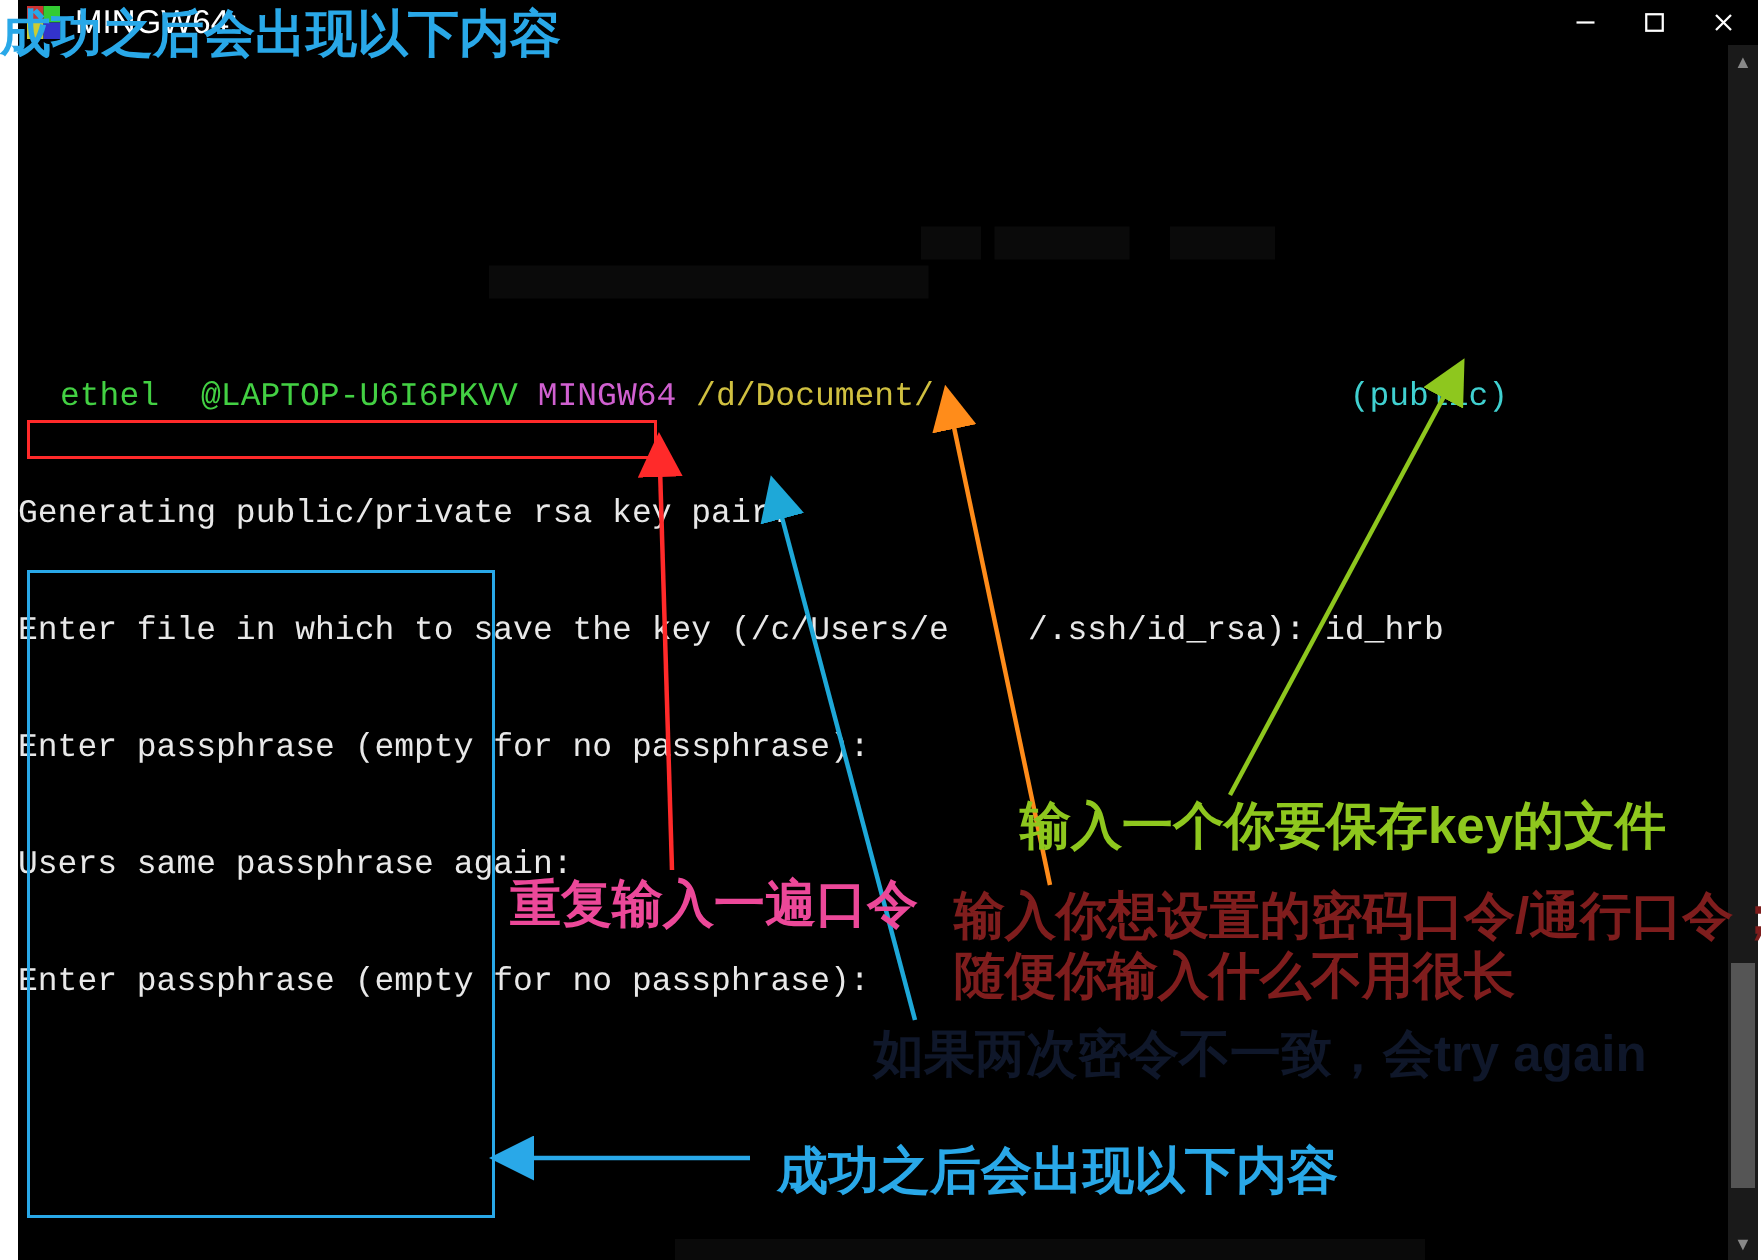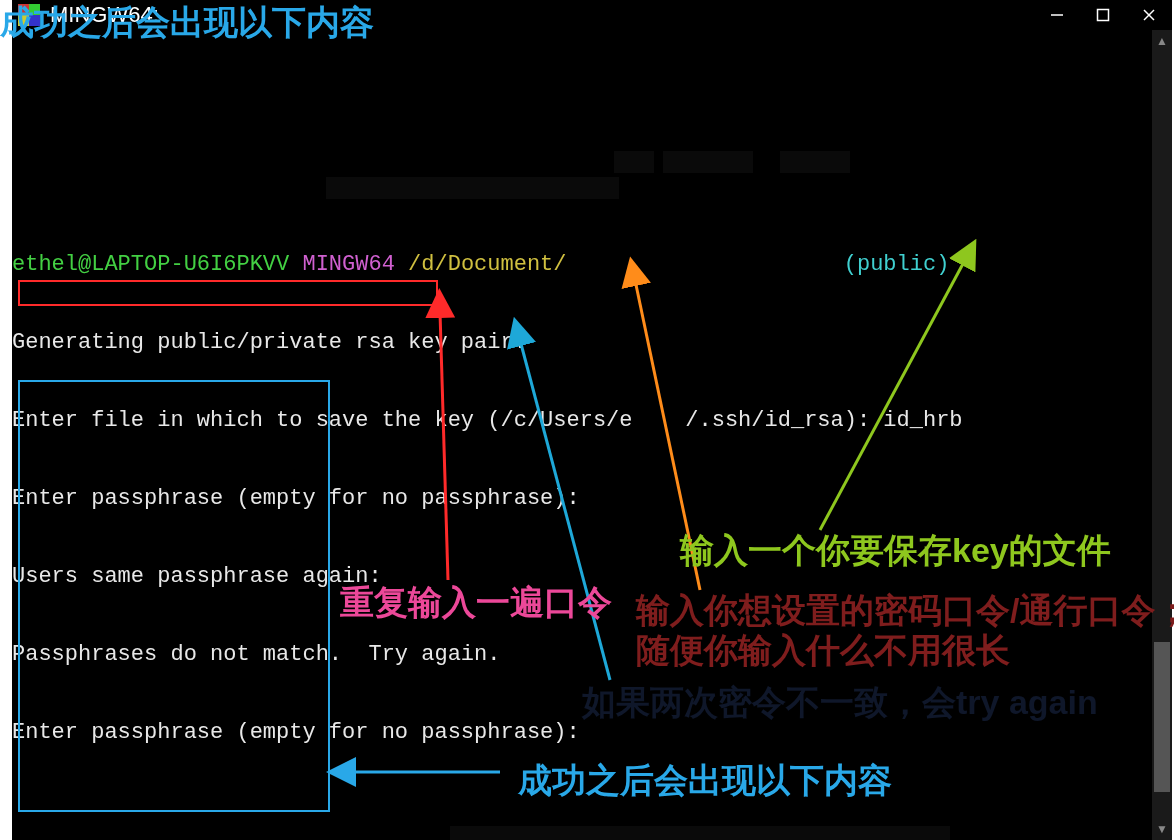--- a/index.html
+++ b/index.html
@@ -41,21 +41,21 @@
     position:absolute; left:0; top:30px; right:0; bottom:0;
     background:#000;
     font-family:"Consolas","Courier New",monospace;
     font-size:22px;
     line-height:26px;
     color:#e8e8e8;
     white-space:pre;
     overflow:hidden;
   }
   .term .line { display:block; }
-  .user{color:#43d043;}
+  .user{color:#43d043;padding-left:28px;}
   .mingw{color:#d060d0;}
   .path{color:#d0c040;}
   .branch{color:#40d0d0;}
   
   .blocks{
     position:absolute; top:30px; left:14px;
     height:100px; right:0;
   }
   .blk{position:absolute; height:26px;}
   
@@ -152,21 +152,20 @@
     <div class="blk" style="left:150px;top:58px;width:90px;background:#222"></div>
   </div>
 
   <div class="term">
     <div style="height:118px"></div>
     <span class="line"><span class="user">ethel</span><span class="user">@LAPTOP-U6I6PKVV</span> <span class="mingw">MINGW64</span> <span class="path">/d/Document/</span>                     <span class="branch">(public)</span></span>
     <span class="line">Generating public/private rsa key pair.</span>
     <span class="line">Enter file in which to save the key (/c/Users/e    /.ssh/id_rsa): id_hrb</span>
     <span class="line">Enter passphrase (empty for no passphrase):</span>
     <span class="line">Users same passphrase again:</span>
-    <span class="line">Passphrases do not match.  Try again.</span>
     <span class="line">Enter passphrase (empty for no passphrase):</span>
     
     
     
     
     
     
     
     
     

